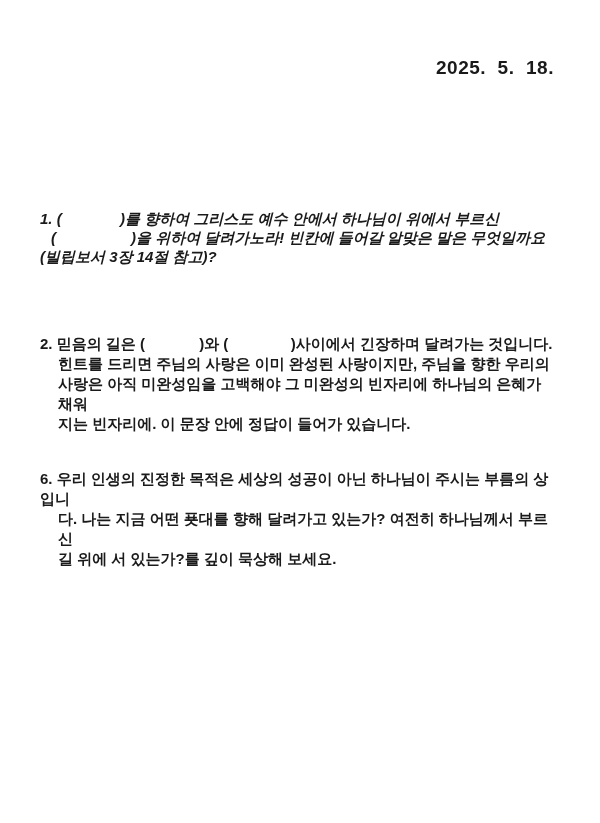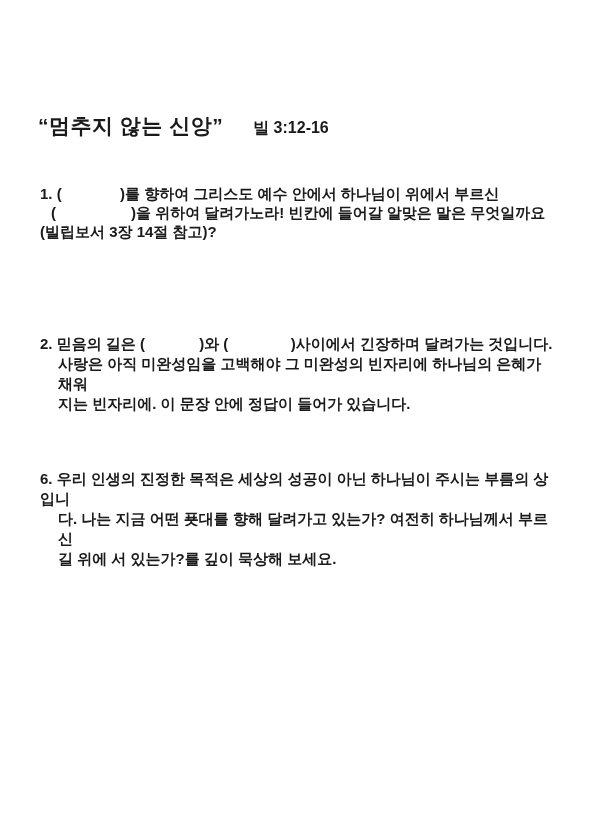--- a/index.html
+++ b/index.html
@@ -53,46 +53,45 @@
   .scripture-ref {
     font-size: 16px;
     margin-left: 30px;
   }
   .question {
     position: absolute;
     left: 40px;
     width: 520px;
     font-size: 15px;
   }
-  .q1 { top: 184px; line-height: 19px; }
+  .q1 { top: 209px; line-height: 19px; font-style: italic; }
   .q2 { top: 334px; line-height: 20px; }
   .q3 { top: 469px; line-height: 20px; }
   .line { white-space: pre-wrap; }
   .indent-paren { padding-left: 11px; }
   .indent-hang  { padding-left: 18px; }
 </style>
 </head>
 <body>
 
 <div class="page">
 
+  <div class="date txt">2025.  5.  18.</div>
 
 
-  <div class="title-line">
-    <span class="doc-title">“멈추지 않는 신앙”</span><span class="scripture-ref">빌 3:12-16</span>
-  </div>
 
   <div class="question q1">
     <div class="line">1. (              )를 향하여 그리스도 예수 안에서 하나님이 위에서 부르신</div>
     <div class="line indent-paren">(                  )을 위하여 달려가노라! 빈칸에 들어갈 알맞은 말은 무엇일까요</div>
     <div class="line">(빌립보서 3장 14절 참고)?</div>
   </div>
 
   <div class="question q2">
     <div class="line">2. 믿음의 길은 (             )와 (               )사이에서 긴장하며 달려가는 것입니다.</div>
+    <div class="line indent-hang">힌트를 드리면 주님의 사랑은 이미 완성된 사랑이지만, 주님을 향한 우리의</div>
     <div class="line indent-hang">사랑은 아직 미완성임을 고백해야 그 미완성의 빈자리에 하나님의 은혜가 채워</div>
     <div class="line indent-hang">지는 빈자리에. 이 문장 안에 정답이 들어가 있습니다.</div>
   </div>
 
   <div class="question q3">
     <div class="line">6. 우리 인생의 진정한 목적은 세상의 성공이 아닌 하나님이 주시는 부름의 상입니</div>
     <div class="line indent-hang">다. 나는 지금 어떤 푯대를 향해 달려가고 있는가? 여전히 하나님께서 부르신</div>
     <div class="line indent-hang">길 위에 서 있는가?를 깊이 묵상해 보세요.</div>
   </div>
 

